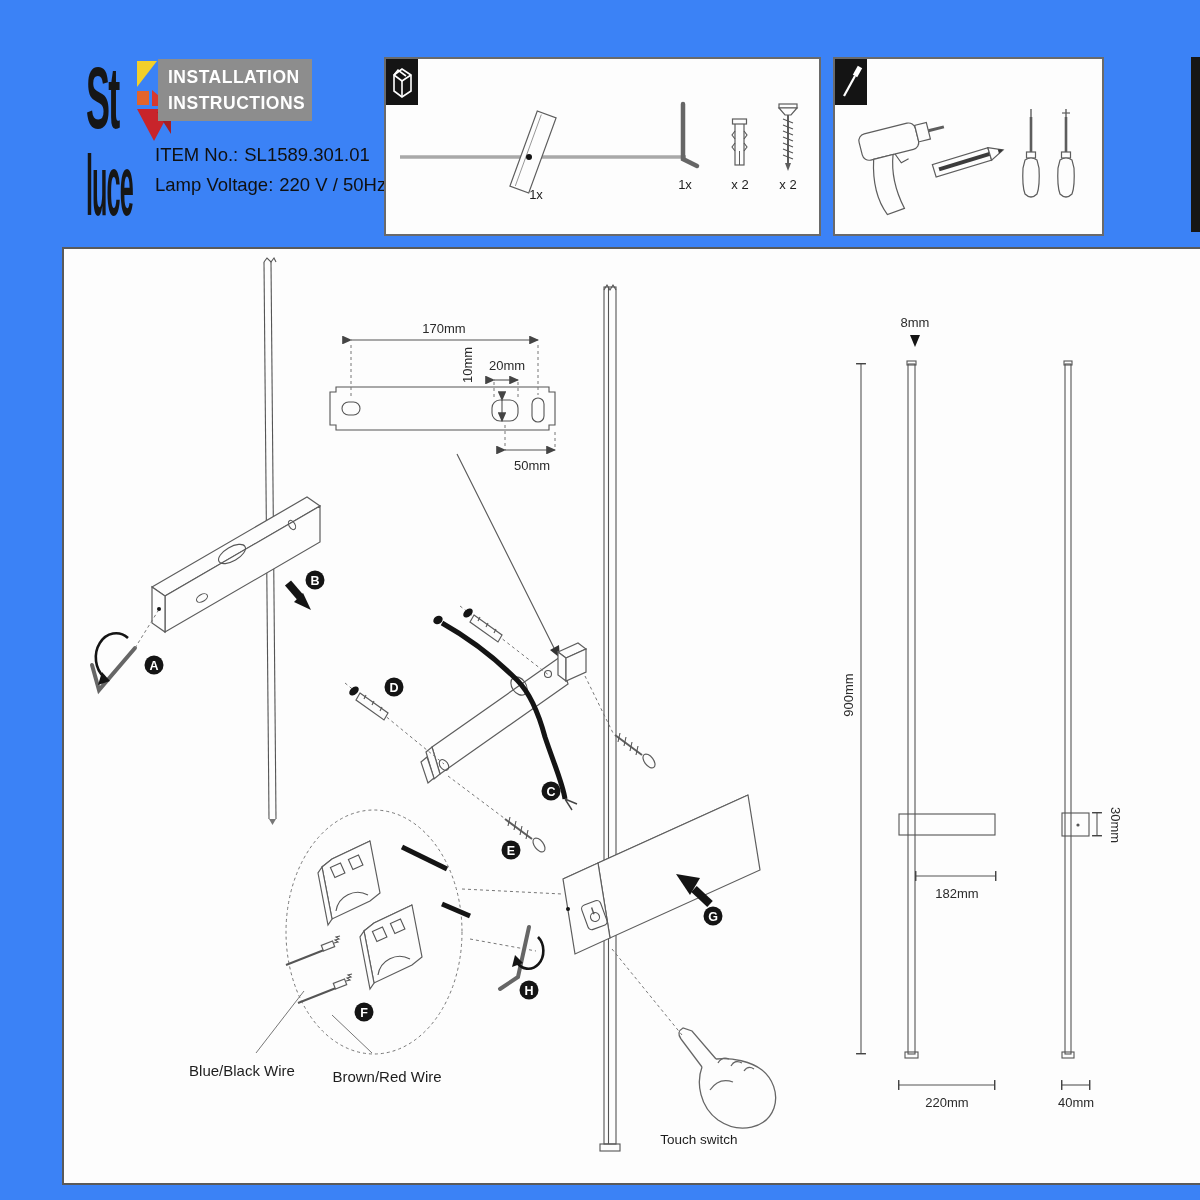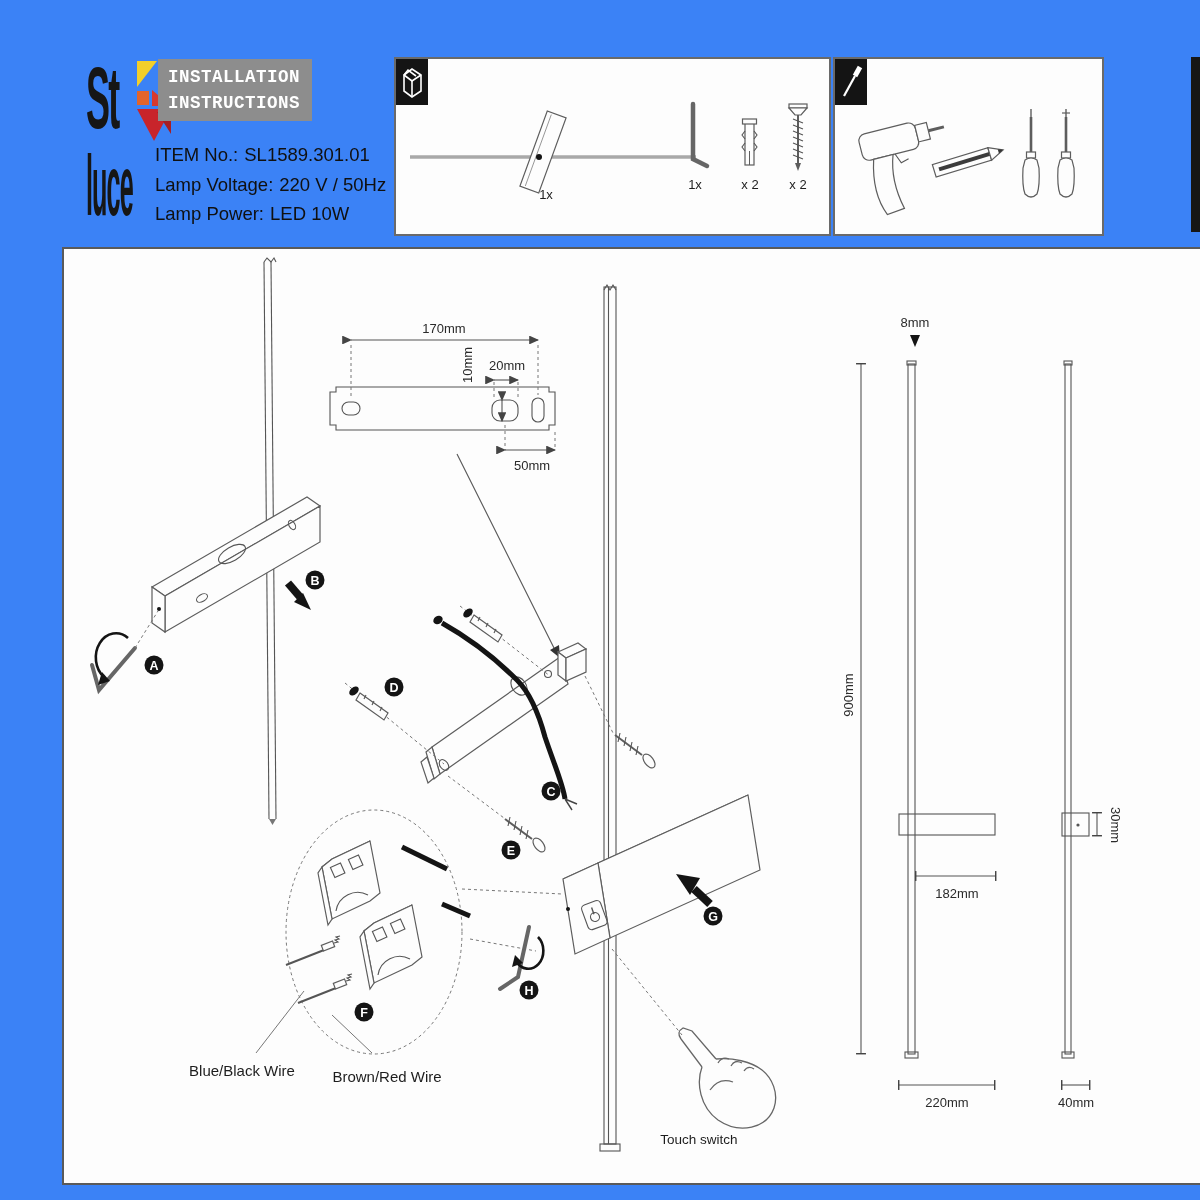--- a/index.html
+++ b/index.html
@@ -7,21 +7,21 @@
         font-family:"Liberation Sans",sans-serif;color:#111;}
   
   .logo{position:absolute;left:76px;top:54px;width:120px;height:178px;}
   .logo-st{position:absolute;left:10px;top:0;font-weight:700;font-size:58px;line-height:58px;
            letter-spacing:-3px;color:#161616;transform:scale(0.62,1.5);transform-origin:top left;}
   .logo-mark{position:absolute;left:60px;top:6px;}
   .logo-luce{position:absolute;left:10px;top:90px;font-weight:700;font-size:56px;line-height:56px;
            letter-spacing:-2px;color:#161616;transform:scale(0.45,1.52);transform-origin:top left;}
   .banner{position:absolute;left:158px;top:59px;width:154px;height:62px;background:#8d8d8d;
           color:#fff;font-weight:700;font-size:17.5px;line-height:26px;letter-spacing:.5px;
-          display:flex;flex-direction:column;justify-content:center;padding-left:10px;box-sizing:border-box;font-family:Liberation Mono, monospace;}
+          display:flex;flex-direction:column;justify-content:center;padding-left:10px;box-sizing:border-box;}
   .iteminfo{position:absolute;left:155px;top:140px;font-size:18.5px;line-height:29.5px;color:#101010;}
   .iteminfo .row span{margin-right:6px;}
   
   .pbox{position:absolute;border:2px solid #6a6a6a;background:#fdfdfd;}
   .blackbar{position:absolute;left:1191px;top:57px;width:9px;height:175px;background:#161616;}
   
   .mainbox{position:absolute;left:62px;top:247px;width:1163px;height:938px;border:2px solid #5a5a5a;
            background:#fdfdfd;box-sizing:border-box;}
   svg{display:block;}
   svg text{font-family:"Liberation Sans",sans-serif;fill:#222;}
@@ -59,26 +59,23 @@
     <div>INSTRUCTIONS</div>
   </div>
 
   <div class="iteminfo">
     <div class="row">
       <span>ITEM No.:</span><span>SL1589.301.01</span>
     </div>
     <div class="row">
       <span>Lamp Voltage:</span><span>220 V / 50Hz</span>
     </div>
-    <div class="row">
-      <span>Lamp Power:</span><span>LED 10W</span>
-    </div>
-  </div>
-
-  <div class="pbox" style="left:394px;top:57px;width:433px;height:175px;">
+  </div>
+
+  <div class="pbox" style="left:384px;top:57px;width:433px;height:175px;">
     <svg width="429" height="171" viewBox="0 0 429 171">
       <rect x="0" y="0" width="32" height="46" class="blk"></rect>
       <g stroke="#fff" stroke-width="1.6" fill="none">
         <polygon points="8,16 16,10 25,16 25,32 16,38 8,32"></polygon>
         <polyline points="8,16 16,22 25,16"></polyline>
         <line x1="16" y1="22" x2="16" y2="38"></line>
         <polyline points="8,16 12,11 20,17"></polyline>
       </g>
 
       <g>

